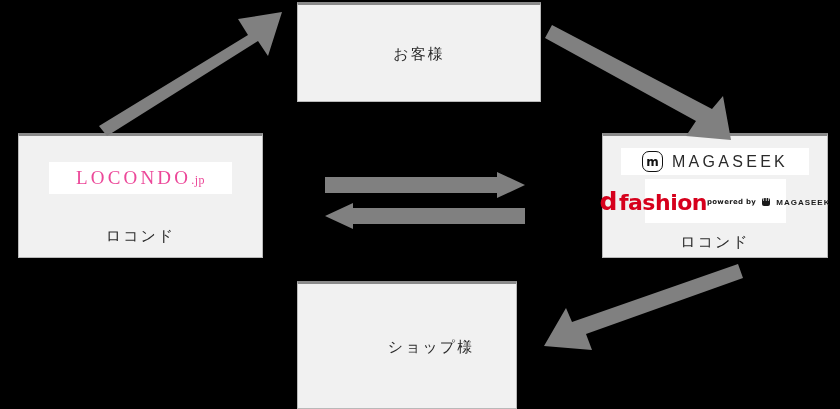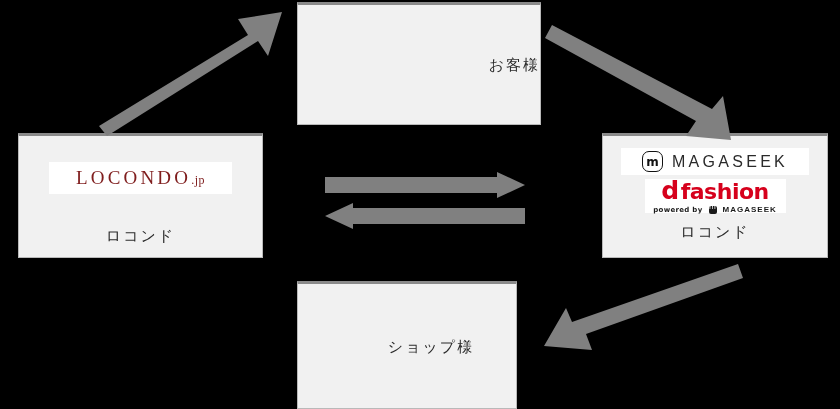--- a/index.html
+++ b/index.html
@@ -31,21 +31,21 @@
   .node-label {
     color: #2b2b2b;
     font-size: 15px;
     letter-spacing: 2px;
     line-height: 1.4;
     white-space: nowrap;
   }
 
   
   #box-customer {
-    left: 297px; top: 2px; width: 244px; height: 123px; align-items: flex-end;
+    left: 297px; top: 2px; width: 244px; height: 100px;
   }
   #box-shop {
     left: 297px; top: 281px; width: 220px; height: 128px; padding-left: 48px;
   }
 
   
   #box-locondo {
     left: 18px; top: 133px; width: 245px; height: 125px;
     justify-content: flex-start;
     padding-top: 26px;
@@ -55,21 +55,21 @@
     display: flex;
     align-items: center;
     justify-content: center;
   }
   #locondo-logo-plate {
     width: 183px; height: 32px;
   }
   .locondo-wordmark {
     font-family: "Liberation Serif", "DejaVu Serif", serif;
     font-size: 19px;
-    color: #7f1d1d;
+    color: #ec4899;
     letter-spacing: 3.2px;
     white-space: nowrap;
   }
   .locondo-wordmark .tld {
     font-size: 12px;
     letter-spacing: 0.5px;
   }
   #box-locondo .node-label {
     margin-top: 31px;
   }
@@ -102,23 +102,22 @@
     line-height: 1;
   }
   .mg-word {
     font-family: "Liberation Sans", "DejaVu Sans", sans-serif;
     font-size: 16px;
     color: #2a2a2a;
     letter-spacing: 3.3px;
     white-space: nowrap;
   }
   #dfashion-logo-plate {
-    width: 141px; height: 34px;
+    width: 141px; height: 44px;
     margin-top: 4px;
-    flex-direction: column;
     justify-content: center;
   }
   .df-word {
     font-family: "DejaVu Sans", sans-serif;
     font-size: 22px;
     font-weight: 700;
     color: #d6001c;
     letter-spacing: -0.5px;
     line-height: 1;
     white-space: nowrap;

